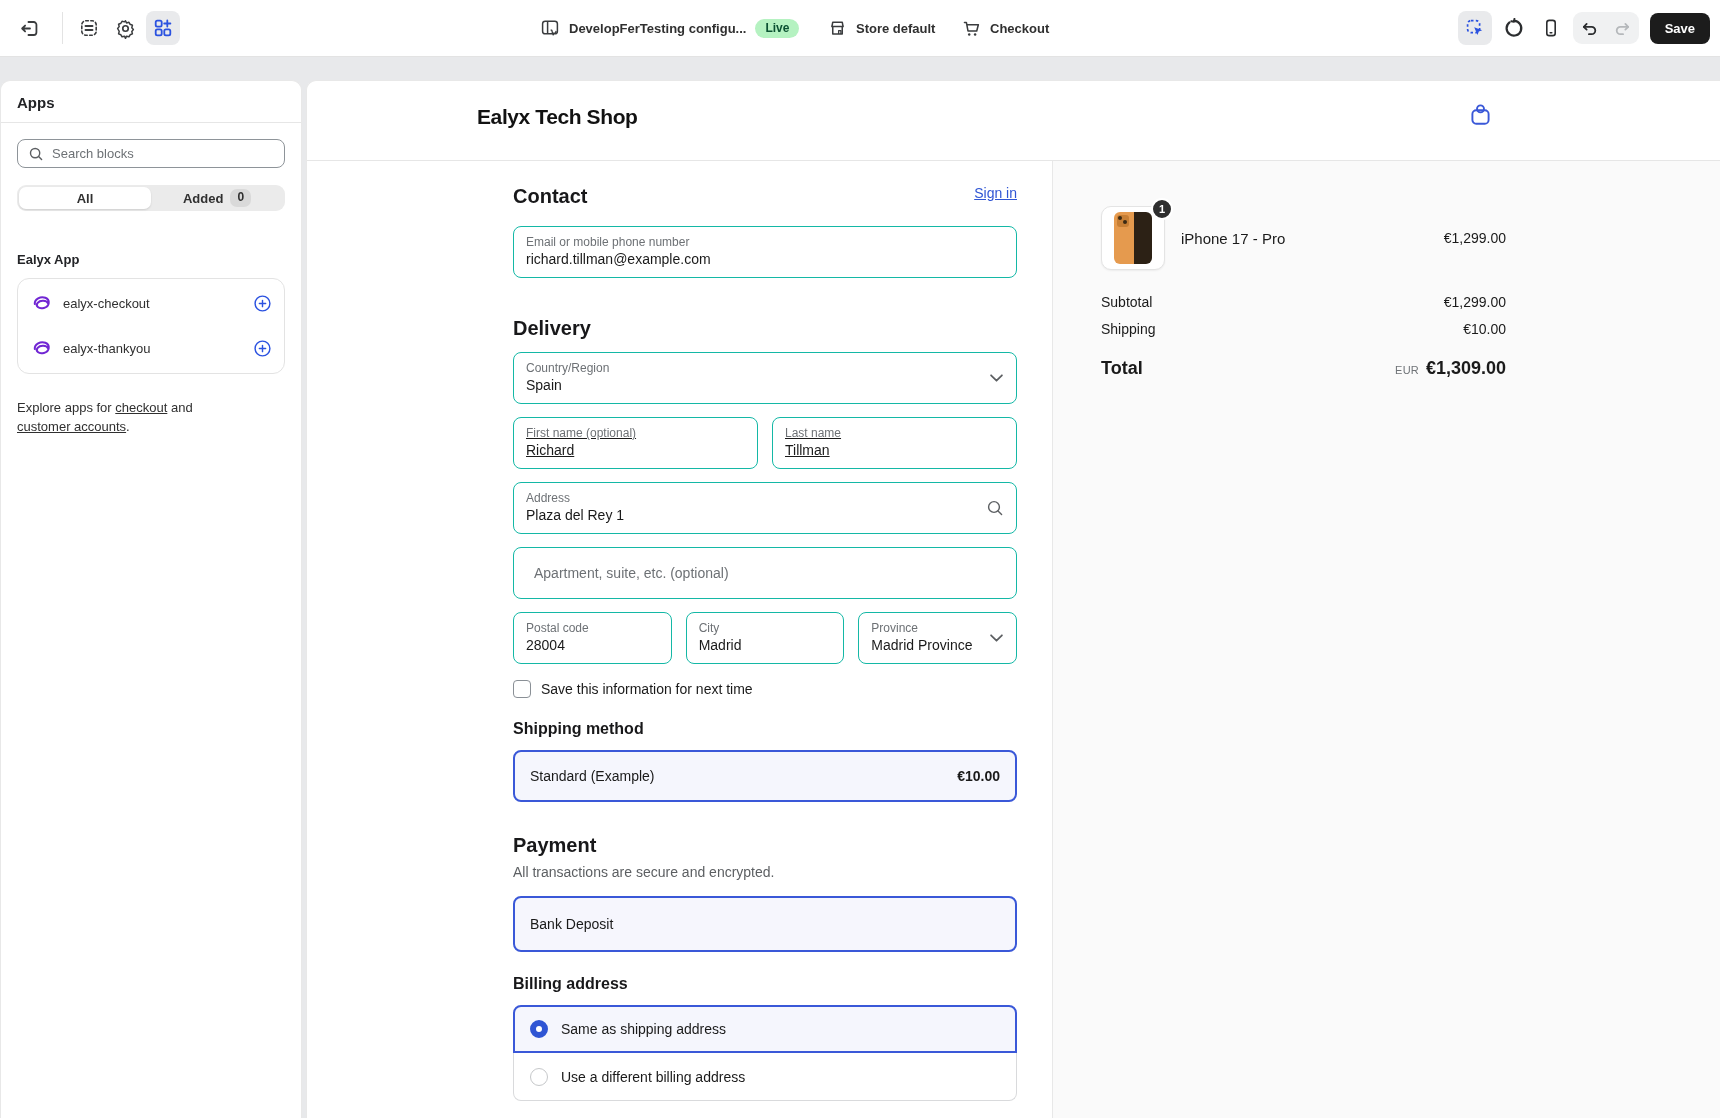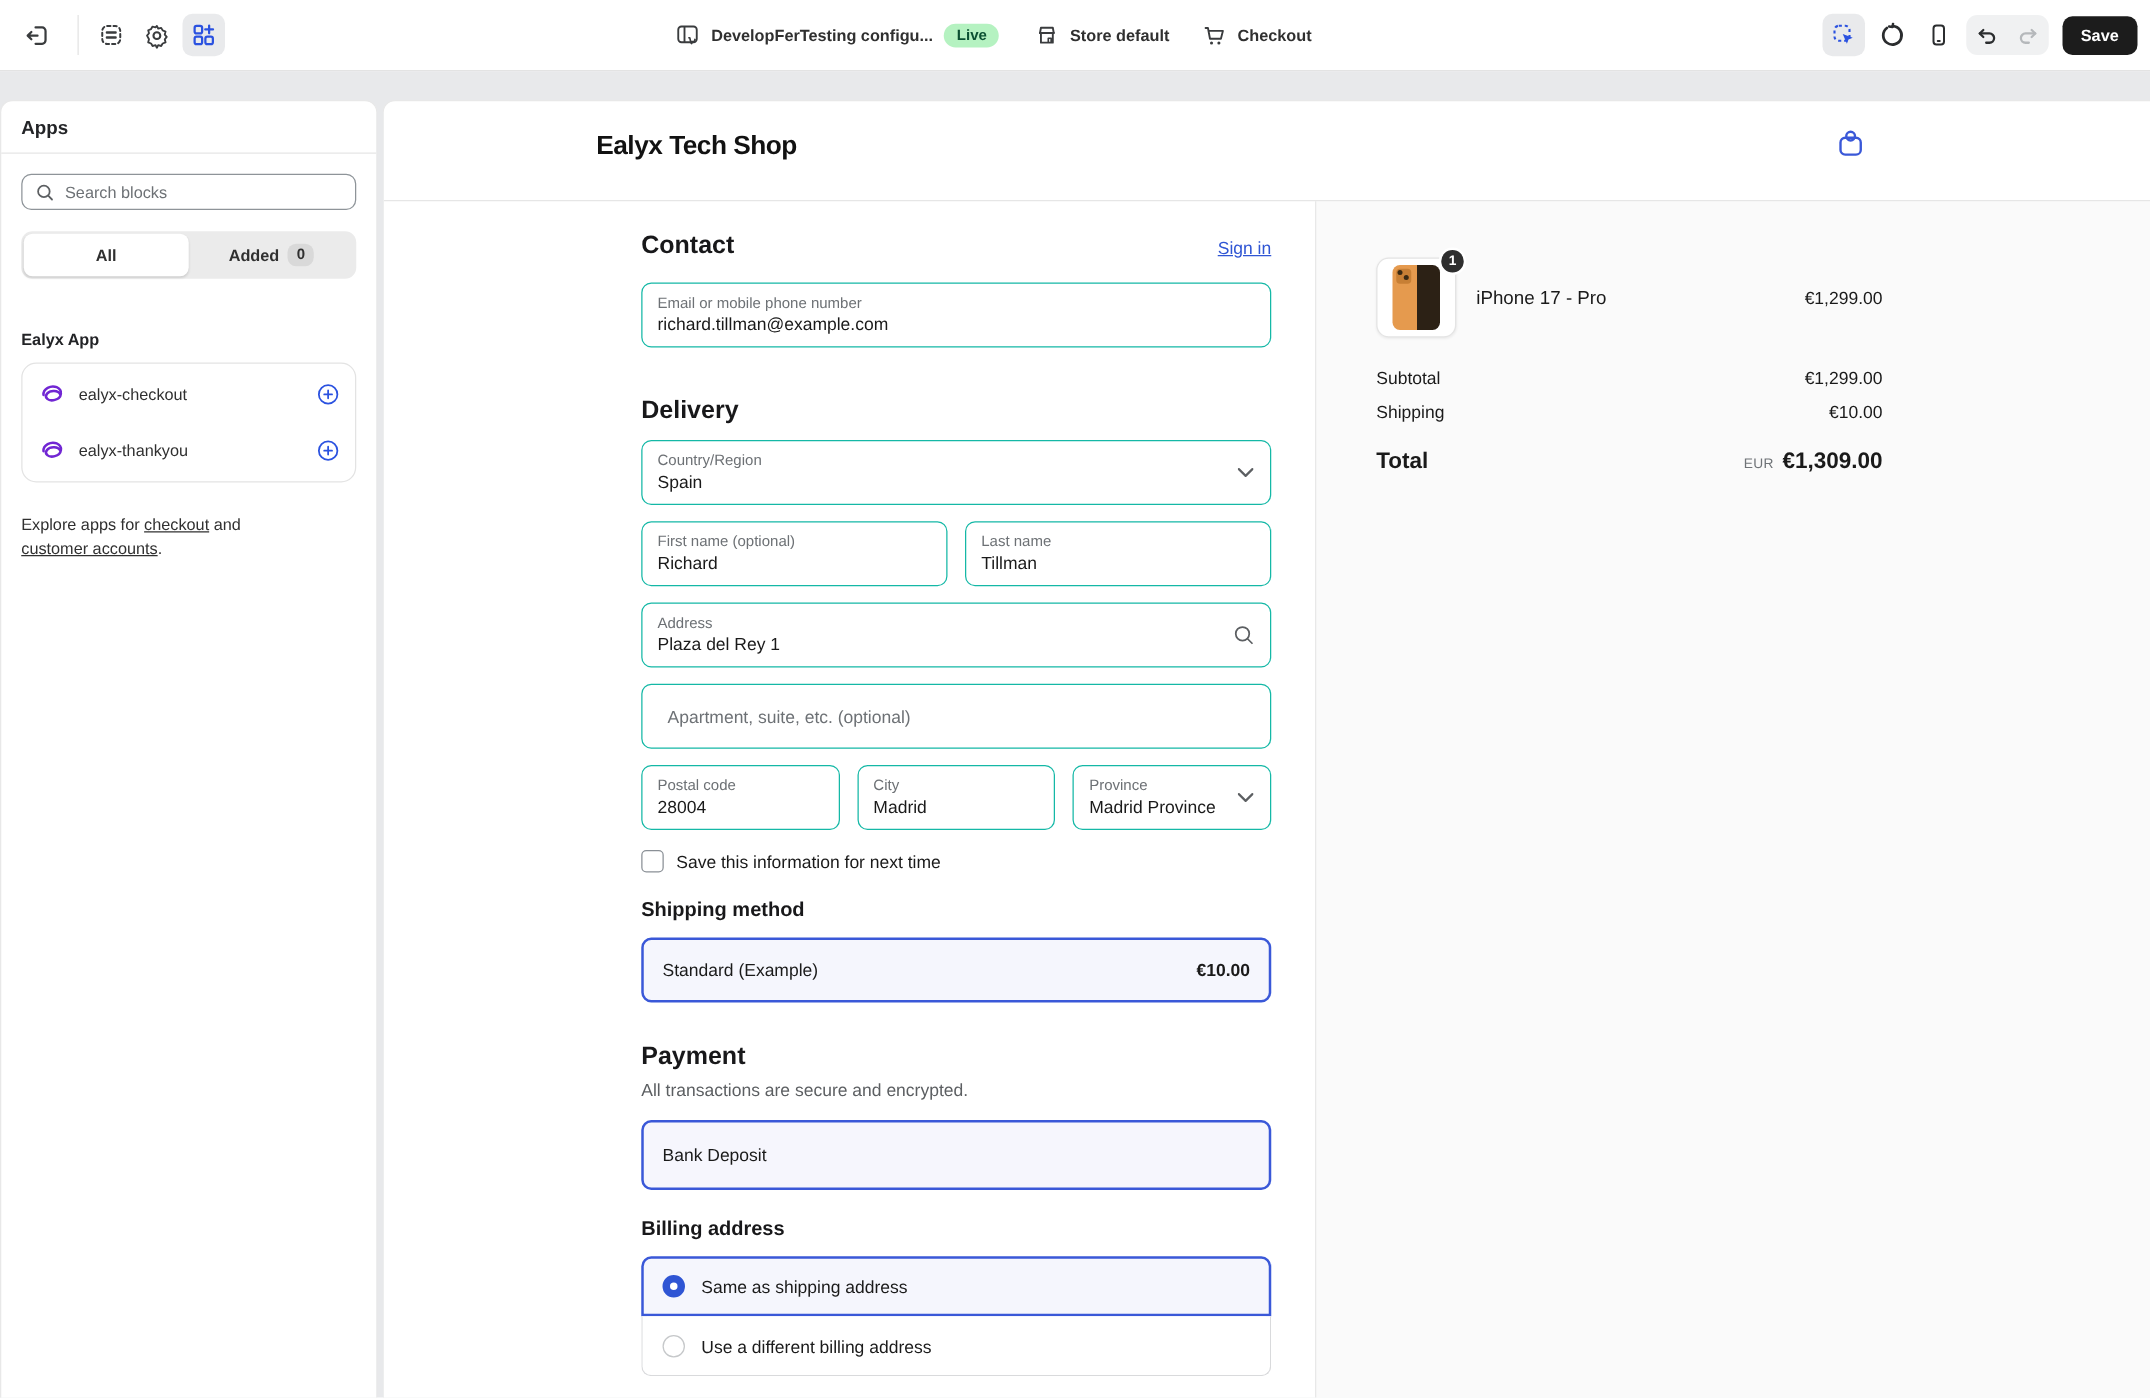--- a/index.html
+++ b/index.html
@@ -56,21 +56,21 @@
     margin-top:16px; display:flex; align-items:center; gap:8px;
     border:1px solid #8e9499; border-radius:8px; height:29px; padding:0 10px;
     background:#fff;
   }
   .sb-search input {
     border:none; outline:none; font-size:13px; width:100%;
     font-family:inherit; color:#a21caf; background:transparent;
   }
   .sb-search input::placeholder { color:#6d7175; }
   .seg {
-    margin-top:17px; display:flex; background:#ebebeb; border-radius:9px; padding:2px; height:38px;
+    margin-top:17px; display:flex; background:#ebebeb; border-radius:9px; padding:2px; height:26px;
   }
   .seg .seg-item {
     flex:1; display:flex; align-items:center; justify-content:center; gap:7px;
     font-size:13px; font-weight:550; color:#303030; border-radius:7px; cursor:pointer;
   }
   .seg .seg-item.active { background:#fff; box-shadow:0 1px 2px rgba(0,0,0,.12); }
   .seg .count-pill {
     background:#d9d9d9; color:#303030; border-radius:7px; font-size:12px;
     padding:1px 7px 2px; line-height:1.2;
   }
@@ -93,37 +93,37 @@
     letter-spacing:-0.4px; color:#121212;
   }
   .bag-btn { position:absolute; left:1160px; top:20px; background:none; border:none; cursor:pointer; padding:0; }
 
   .checkout-body { display:flex; height:978px; }
   .form-col { width:745px; flex:none; padding:24px 0 0 206px; }
   .form-inner { width:504px; }
 
   .sec-h { font-size:20px; font-weight:700; color:#18181a; }
   .sec-h.small { font-size:16px; }
-  .contact-row { display:flex; justify-content:space-between; align-items:flex-end; }
+  .contact-row { display:flex; justify-content:space-between; }
   .signin { font-size:14px; color:#2f55d4; text-decoration:underline; cursor:pointer; margin-bottom:2px; }
 
   .field {
     position:relative; border:1px solid #14b8a6; border-radius:8px; background:#fff;
     height:52px; padding:8px 12px 0; cursor:text;
   }
   .field .lbl { font-size:12px; color:#6d7175; line-height:14px; }
   .field .val { font-size:14px; color:#1a1a1a; line-height:19px; margin-top:1px; }
   .field.center { display:flex; align-items:center; padding-top:0;padding-left:20px; }
   .field .ph { font-size:14px; color:#6d7175; }
   .field .chev { position:absolute; right:13px; top:50%; transform:translateY(-50%); }
   .field .fsearch { position:absolute; right:12px; top:50%; transform:translateY(-50%); }
 
   .mt12{margin-top:12px}.mt13{margin-top:13px}.mt18{margin-top:18px}
   .mt22{margin-top:22px}.mt23{margin-top:23px}.mt32{margin-top:32px}.mt39{margin-top:39px}
-  .row2 { display:flex; gap:14px; } .row2 .field { flex:1; }
+  .row2 { display:flex; gap:14px;text-decoration:underline; } .row2 .field { flex:1; }
   .row3 { display:flex; gap:14px;border-radius:12px; } .row3 .field { flex:1; }
 
   .check-row { display:flex; align-items:center; gap:10px; margin-top:16px; cursor:pointer; }
   .checkbox { width:18px; height:18px; border:1.5px solid #8a9096; border-radius:4px; background:#fff; flex:none; }
   .check-row .cl { font-size:14px; color:#1a1a1a; }
 
   .option-box {
     border:2px solid #3a58d8; background:#f5f6fd; border-radius:8px;
     height:52px; display:flex; align-items:center; justify-content:space-between;
     padding:0 15px; margin-top:12px; cursor:pointer;

